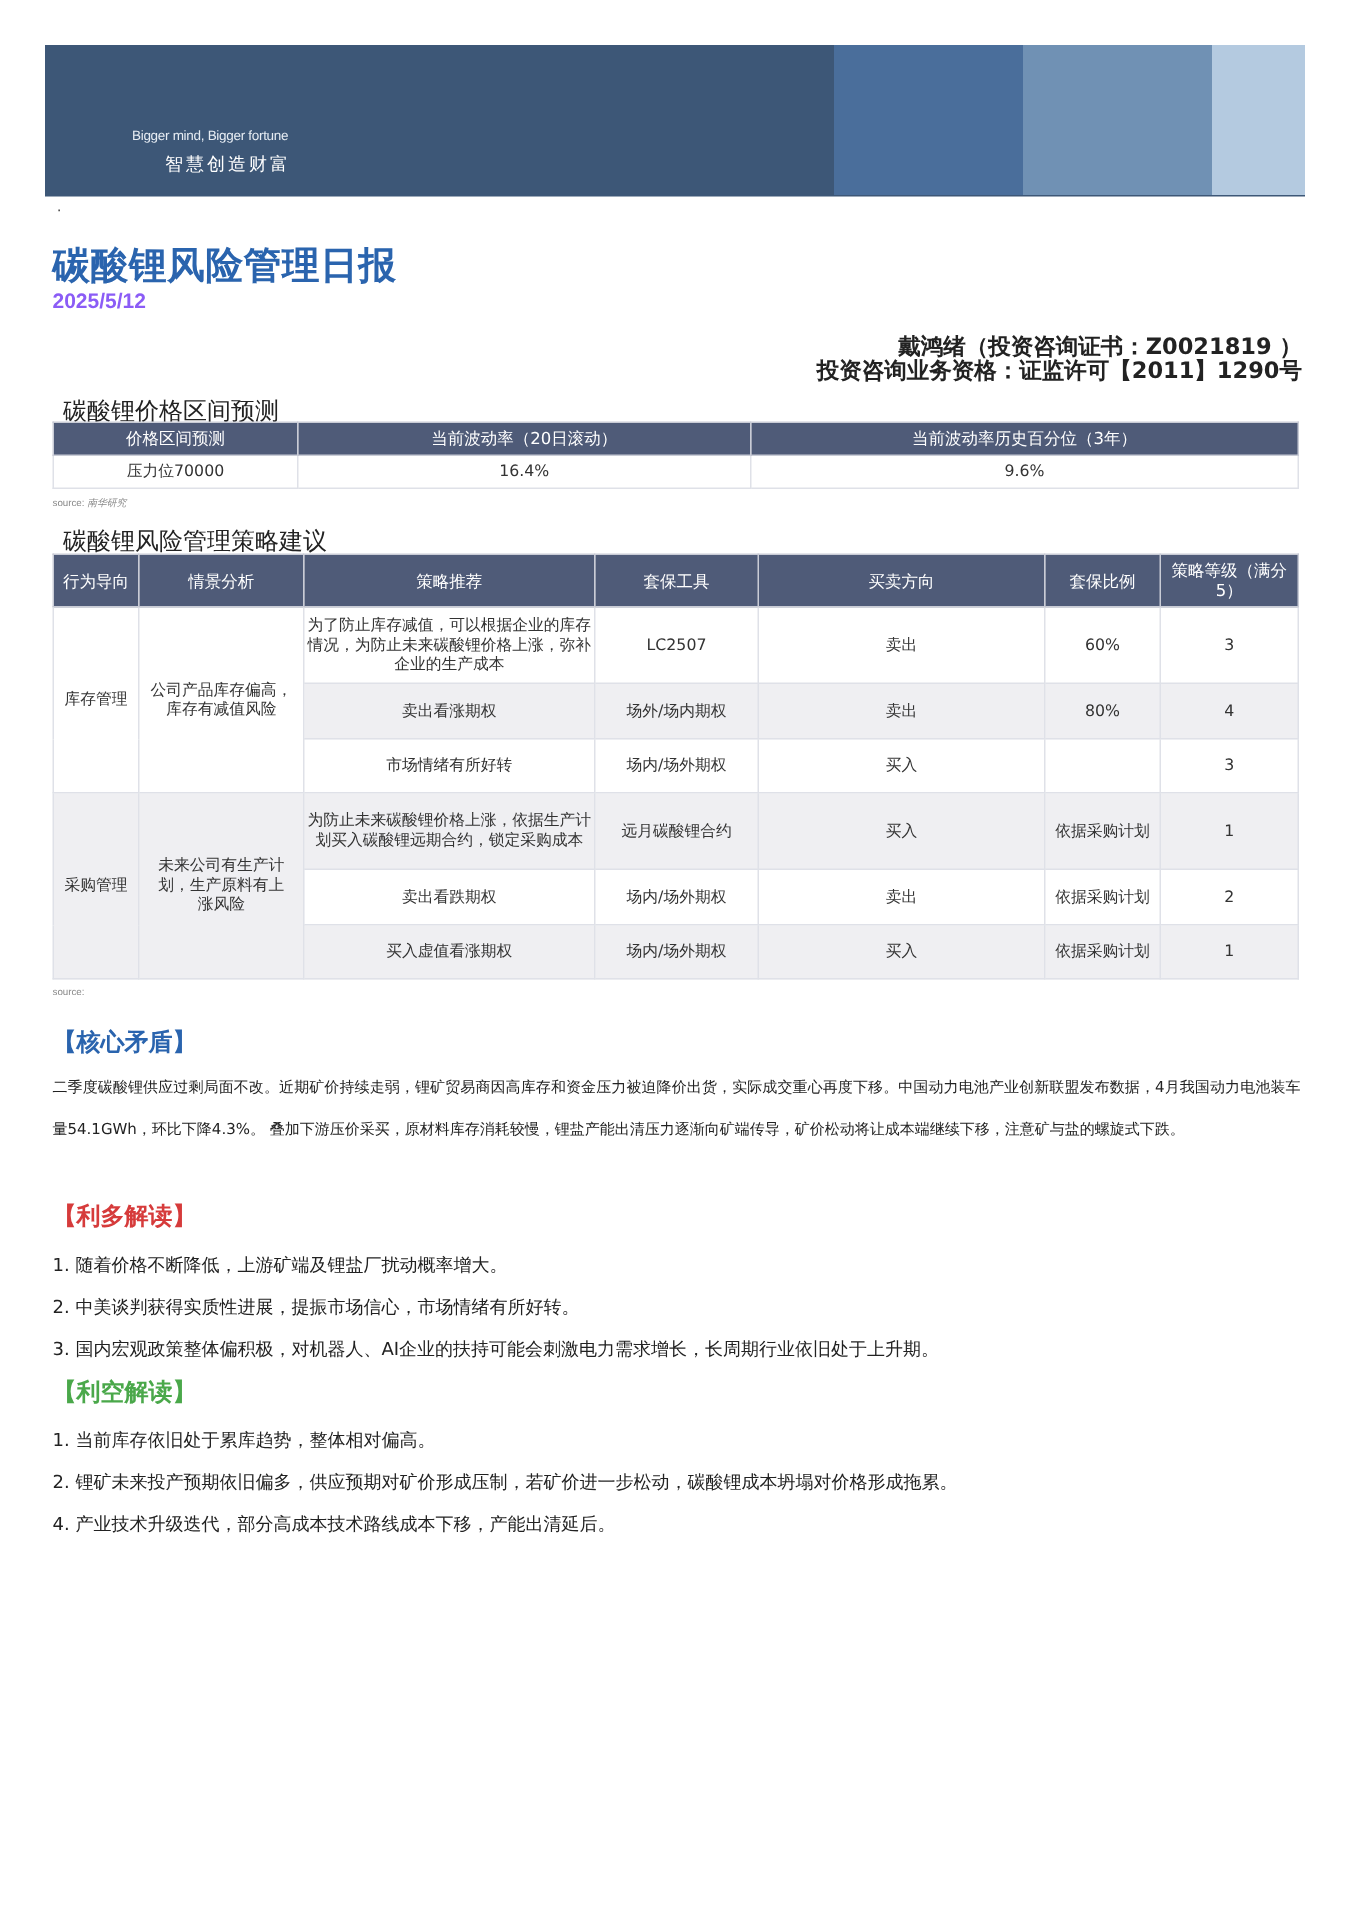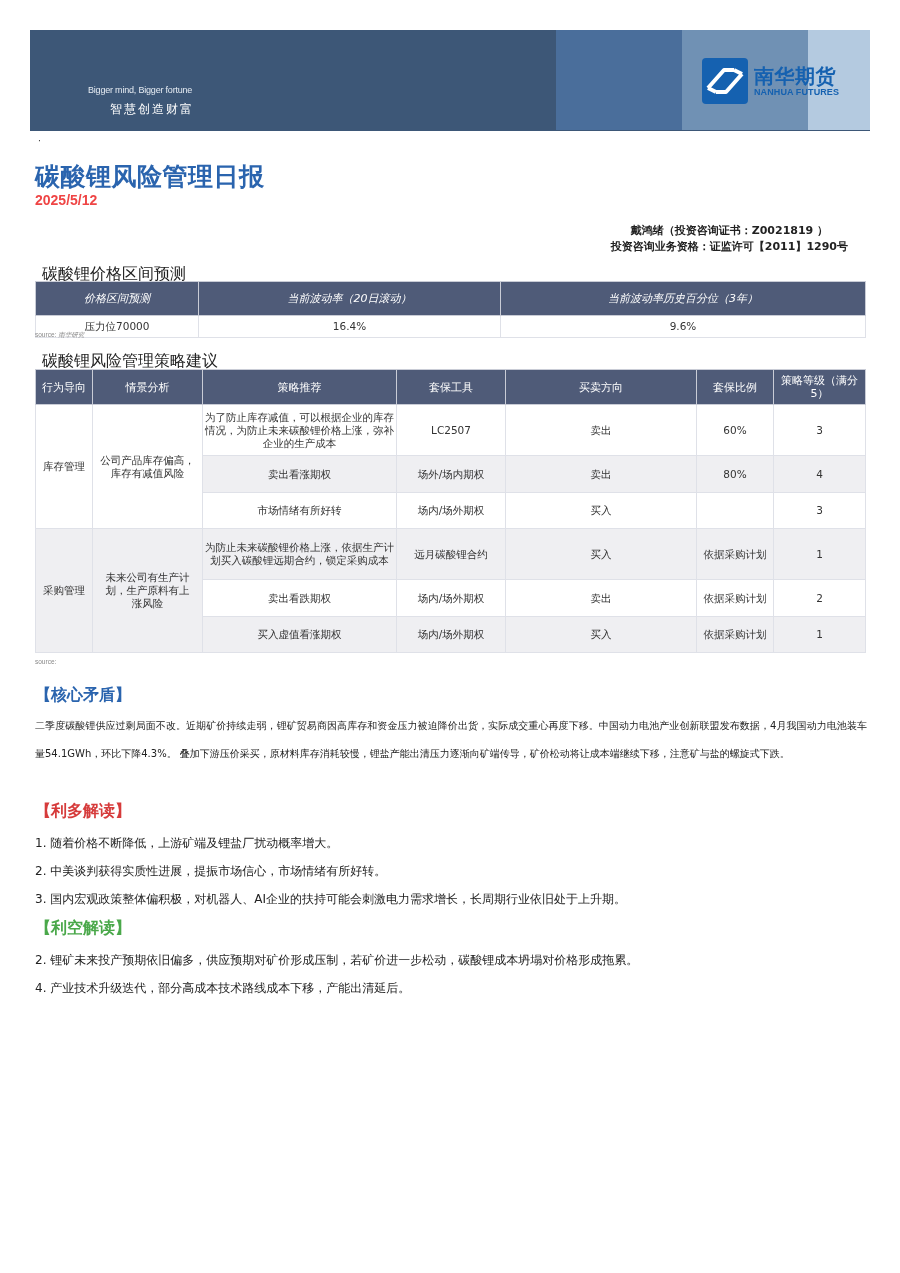--- a/index.html
+++ b/index.html
@@ -19,30 +19,30 @@
   .logo-mark svg { position: absolute; left: 0; top: 0; }
   .logo-text { margin-left: 6px; display: flex; flex-direction: column; }
   .logo-cn { font-size: 20px; font-weight: bold; color: #1561b0; letter-spacing: 0.5px; line-height: 22px; }
   .logo-en { font-size: 9px; font-weight: bold; color: #1561b0; font-family: "Liberation Sans", sans-serif; line-height: 11px; letter-spacing: 0.1px; }
   .banner-rule { position: absolute; left: 30px; top: 130px; width: 840px; height: 1px; background: #3d5777; }
 
   .dot { position: absolute; left: 38px; top: 136px; font-size: 9px; color: #333; }
 
   
   .title { position: absolute; left: 35px; top: 160px; font-size: 25px; font-weight: bold; color: #2a64ae; letter-spacing: 0.5px; }
-  .date { position: absolute; left: 35px; top: 192px; font-size: 14px; font-weight: bold; color: #ef4444; font-family: "Liberation Sans", sans-serif; }
+  .date { position: absolute; left: 35px; top: 192px; font-size: 14px; font-weight: bold; color: #8b5cf6; font-family: "Liberation Sans", sans-serif; }
 
-  .author { position: absolute; right: 52px; top: 223px; text-align: center; font-size: 11px; font-weight: bold; color: #222; line-height: 16px; }
+  .author { position: absolute; right: 32px; top: 223px; text-align: right; font-size: 15px; font-weight: bold; color: #222; line-height: 16px; }
 
   
   .section-label { position: absolute; left: 42px; font-size: 16px; color: #222; text-align: center; }
   table { border-collapse: collapse; position: absolute; left: 35px; width: 830px; table-layout: fixed; }
   th { background: #4f5b78; color: #ffffff; font-weight: normal; font-size: 11px; border: 1px solid #c9ccd6; text-align: center; vertical-align: middle; }
   td { font-size: 10.5px; color: #333; border: 1px solid #dfe1e8; text-align: center; vertical-align: middle; line-height: 13px; }
-  .t1 th { height: 34px; font-style: italic; }
+  .t1 th { height: 22px; }
   .t1 td { height: 22px; }
   .t2 th { height: 35px; line-height: 13px; padding: 0 4px; }
   .row-white td { background: #ffffff; }
   .row-gray td { background: #efeff2; }
   td.grp-white { background: #ffffff !important; }
   td.grp-gray { background: #efeff2 !important; }
   td.strategy-long { text-align: center; padding: 0 2px; font-size: 10.5px; }
   .source { position: absolute; left: 35px; font-size: 6.5px; color: #888; font-family: "Liberation Sans", sans-serif; }
   .source i { font-style: italic; }
 
@@ -59,36 +59,20 @@
 <body>
 
 <div class="banner">
   <div class="band-1">
     <div class="slogan-en">Bigger mind, Bigger fortune</div>
     <div class="slogan-cn">智慧创造财富</div>
   </div>
   <div class="band-2"></div>
   <div class="band-3"></div>
   <div class="band-4"></div>
-  <div class="logo">
-    <div class="logo-mark">
-      <svg width="46" height="46" viewBox="0 0 46 46">
-        <g fill="none" stroke="#ffffff" stroke-width="4" stroke-linejoin="round">
-          <path d="M6 30 L22 12 L32 12"></path>
-          <path d="M40 16 L24 34 L14 34"></path>
-          <path d="M14 34 L6 30"></path>
-          <path d="M32 12 L40 16"></path>
-        </g>
-      </svg>
-    </div>
-    <div class="logo-text">
-      <span class="logo-cn">南华期货</span>
-      <span class="logo-en">NANHUA FUTURES</span>
-    </div>
-  </div>
 </div>
 <div class="banner-rule"></div>
 <div class="dot">·</div>
 
 <div class="title">碳酸锂风险管理日报</div>
 <div class="date">2025/5/12</div>
 <div class="author">
   <div>戴鸿绪（投资咨询证书：Z0021819 ）</div>
   <div>投资咨询业务资格：证监许可【2011】1290号</div>
 </div>
@@ -197,15 +181,16 @@
 
 <div class="heading h-red" style="top:801px;">【利多解读】</div>
 <ul class="list" style="top:829px;">
   <li>1. 随着价格不断降低，上游矿端及锂盐厂扰动概率增大。</li>
   <li>2. 中美谈判获得实质性进展，提振市场信心，市场情绪有所好转。</li>
   <li>3. 国内宏观政策整体偏积极，对机器人、AI企业的扶持可能会刺激电力需求增长，长周期行业依旧处于上升期。</li>
 </ul>
 
 <div class="heading h-green" style="top:918px;">【利空解读】</div>
 <ul class="list" style="top:946px;">
+  <li>1. 当前库存依旧处于累库趋势，整体相对偏高。</li>
   <li>2. 锂矿未来投产预期依旧偏多，供应预期对矿价形成压制，若矿价进一步松动，碳酸锂成本坍塌对价格形成拖累。</li>
   <li>4. 产业技术升级迭代，部分高成本技术路线成本下移，产能出清延后。</li>
 </ul>
 
 </body></html>

